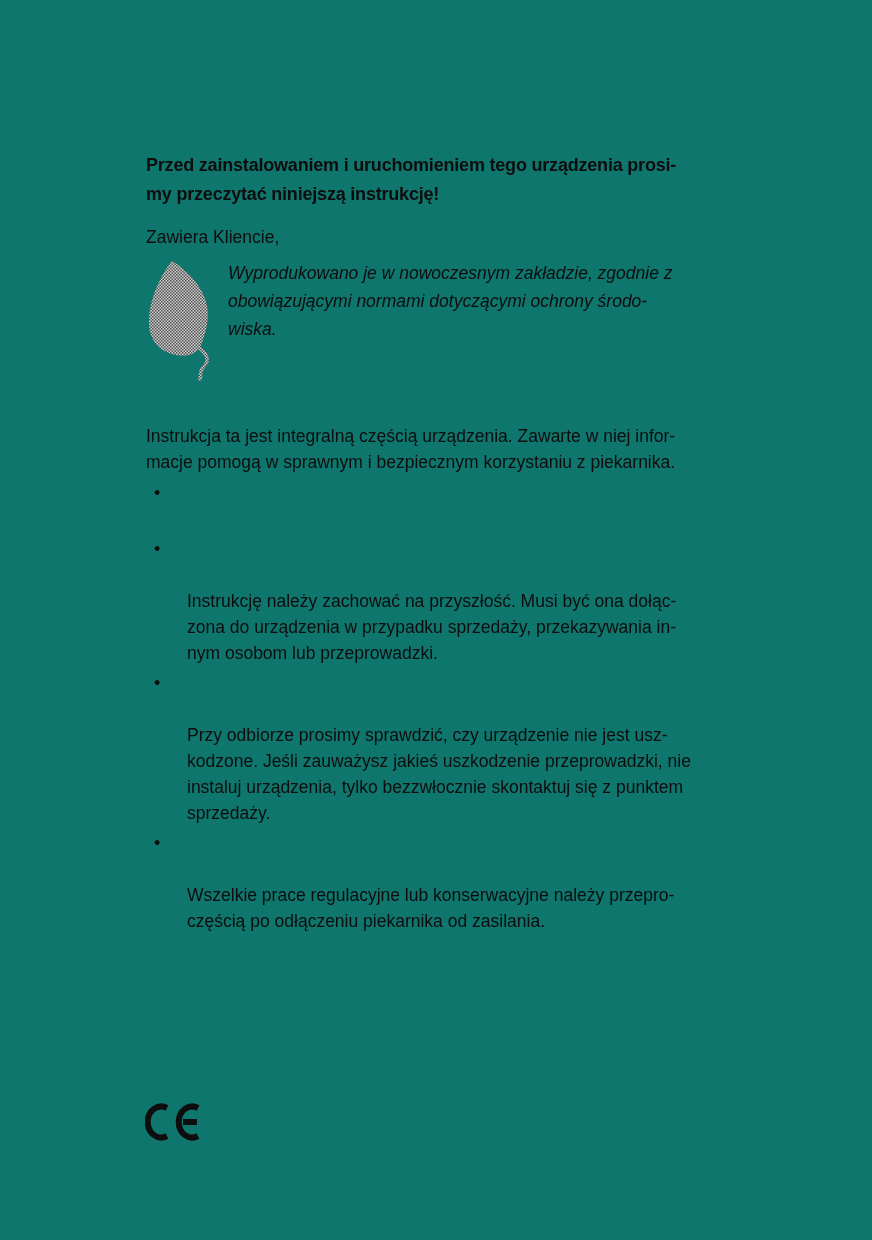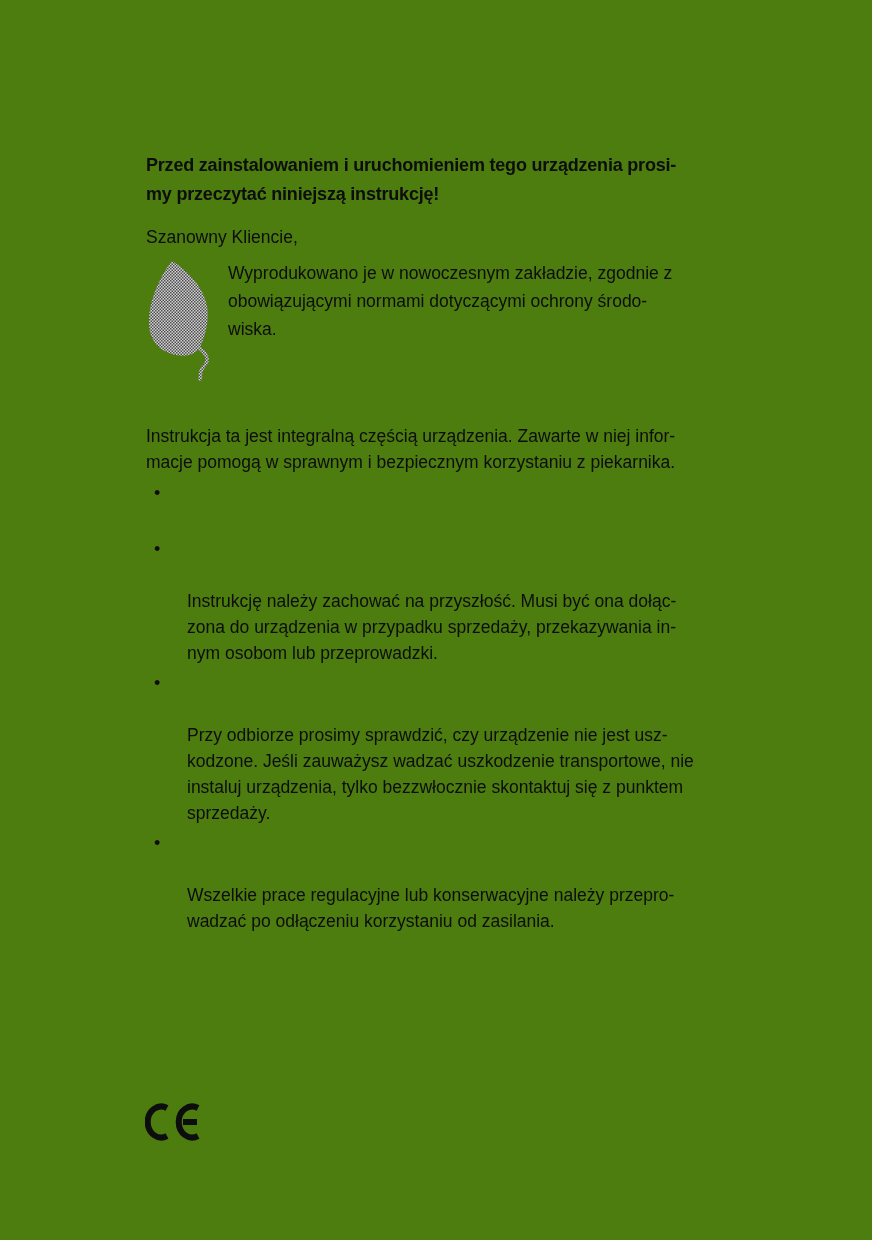--- a/index.html
+++ b/index.html
@@ -8,21 +8,21 @@
     height: 1240px;
     background: #ffffff;
     font-family: "Liberation Sans", "DejaVu Sans", sans-serif;
     color: #0d0d0d;
     position: relative;
     overflow: hidden;
   }
   .page {
     position: absolute;
     inset: 0;
-    background: #4d7c0f;
+    background: #0f766e;
   }
   .content {
     position: absolute;
     left: 146px;
     top: 151px;
     width: 600px;
   }
   .content h1 {
     font-size: 18px;
     font-weight: bold;
@@ -35,20 +35,21 @@
     font-size: 17.5px;
     line-height: 28px;
     margin: 0;
     white-space: pre-line;
   }
   .salutation { margin-bottom: 8px !important; }
   .eco-row {
     margin-top: 6px;
     display: flex;
     align-items: flex-start;
+    font-style: italic;
   }
   .leaf {
     flex: none;
     width: 68px;
     height: 122px;
     margin-right: 14px;
     display: block;
   }
   .eco-text { padding-top: 0; }
   .intro {
@@ -87,21 +88,21 @@
 </head>
 <body>
 
 <div class="page">
 
   <main class="content">
 
     <h1>Przed zainstalowaniem i uruchomieniem tego urządzenia prosi-
 my przeczytać niniejszą instrukcję!</h1>
 
-    <p class="salutation">Szanowny Kliencie,</p>
+    <p class="salutation">Zawiera Kliencie,</p>
 
 
     <div class="eco-row">
       <span class="leaf">
         <svg width="68" height="122" viewBox="0 0 68 122" aria-hidden="true">
           <defs>
             <pattern id="dither" width="3" height="3" patternUnits="userSpaceOnUse">
               <rect width="3" height="3" fill="#d4d4d4"></rect>
               <rect x="0" y="0" width="1.5" height="1.5" fill="#4d4d4d"></rect>
               <rect x="1.5" y="1.5" width="1.5" height="1.5" fill="#4d4d4d"></rect>
@@ -125,28 +126,28 @@
       </li>
       <li>
         <span class="dot">•</span>
         <span class="li-text">Instrukcję należy zachować na przyszłość. Musi być ona dołąc-
 zona do urządzenia w przypadku sprzedaży, przekazywania in-
 nym osobom lub przeprowadzki.</span>
       </li>
       <li>
         <span class="dot">•</span>
         <span class="li-text">Przy odbiorze prosimy sprawdzić, czy urządzenie nie jest usz-
-kodzone. Jeśli zauważysz wadzać uszkodzenie transportowe, nie
+kodzone. Jeśli zauważysz jakieś uszkodzenie przeprowadzki, nie
 instaluj urządzenia, tylko bezzwłocznie skontaktuj się z punktem
 sprzedaży.</span>
       </li>
       <li>
         <span class="dot">•</span>
         <span class="li-text">Wszelkie prace regulacyjne lub konserwacyjne należy przepro-
-wadzać po odłączeniu korzystaniu od zasilania.</span>
+częścią po odłączeniu piekarnika od zasilania.</span>
       </li>
     </ul>
 
   </main>
 
   <div class="ce">
     <svg width="57" height="40" viewBox="0 0 57 40" aria-hidden="true">
       <path d="M22,6 A13.5,15.5 0 1 0 22,34" fill="none" stroke="#0d0d0d" stroke-width="6"></path>
       <path d="M53,6 A13.5,15.5 0 1 0 53,34" fill="none" stroke="#0d0d0d" stroke-width="6"></path>
       <path d="M38,20 L52,20" stroke="#0d0d0d" stroke-width="6"></path>

